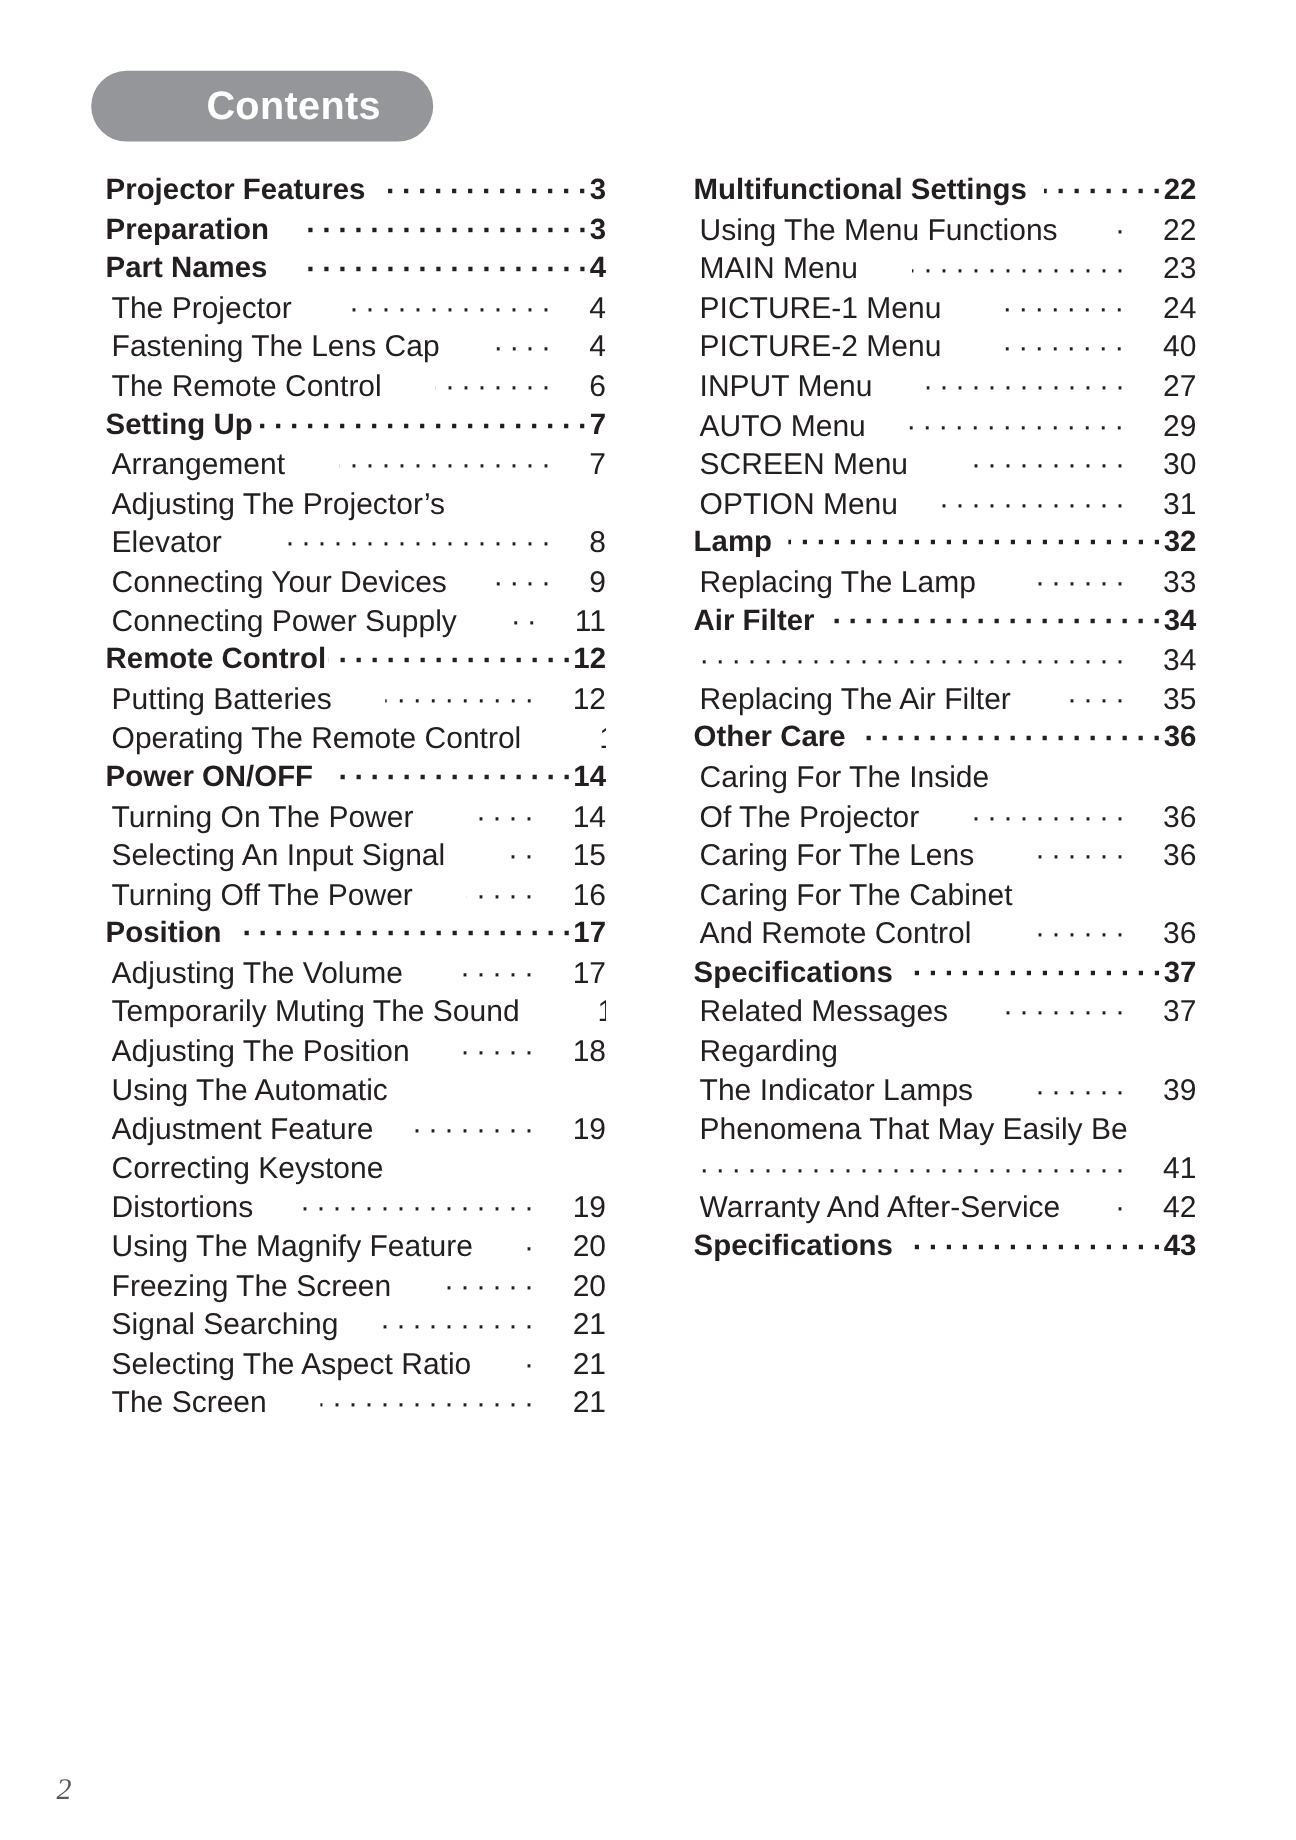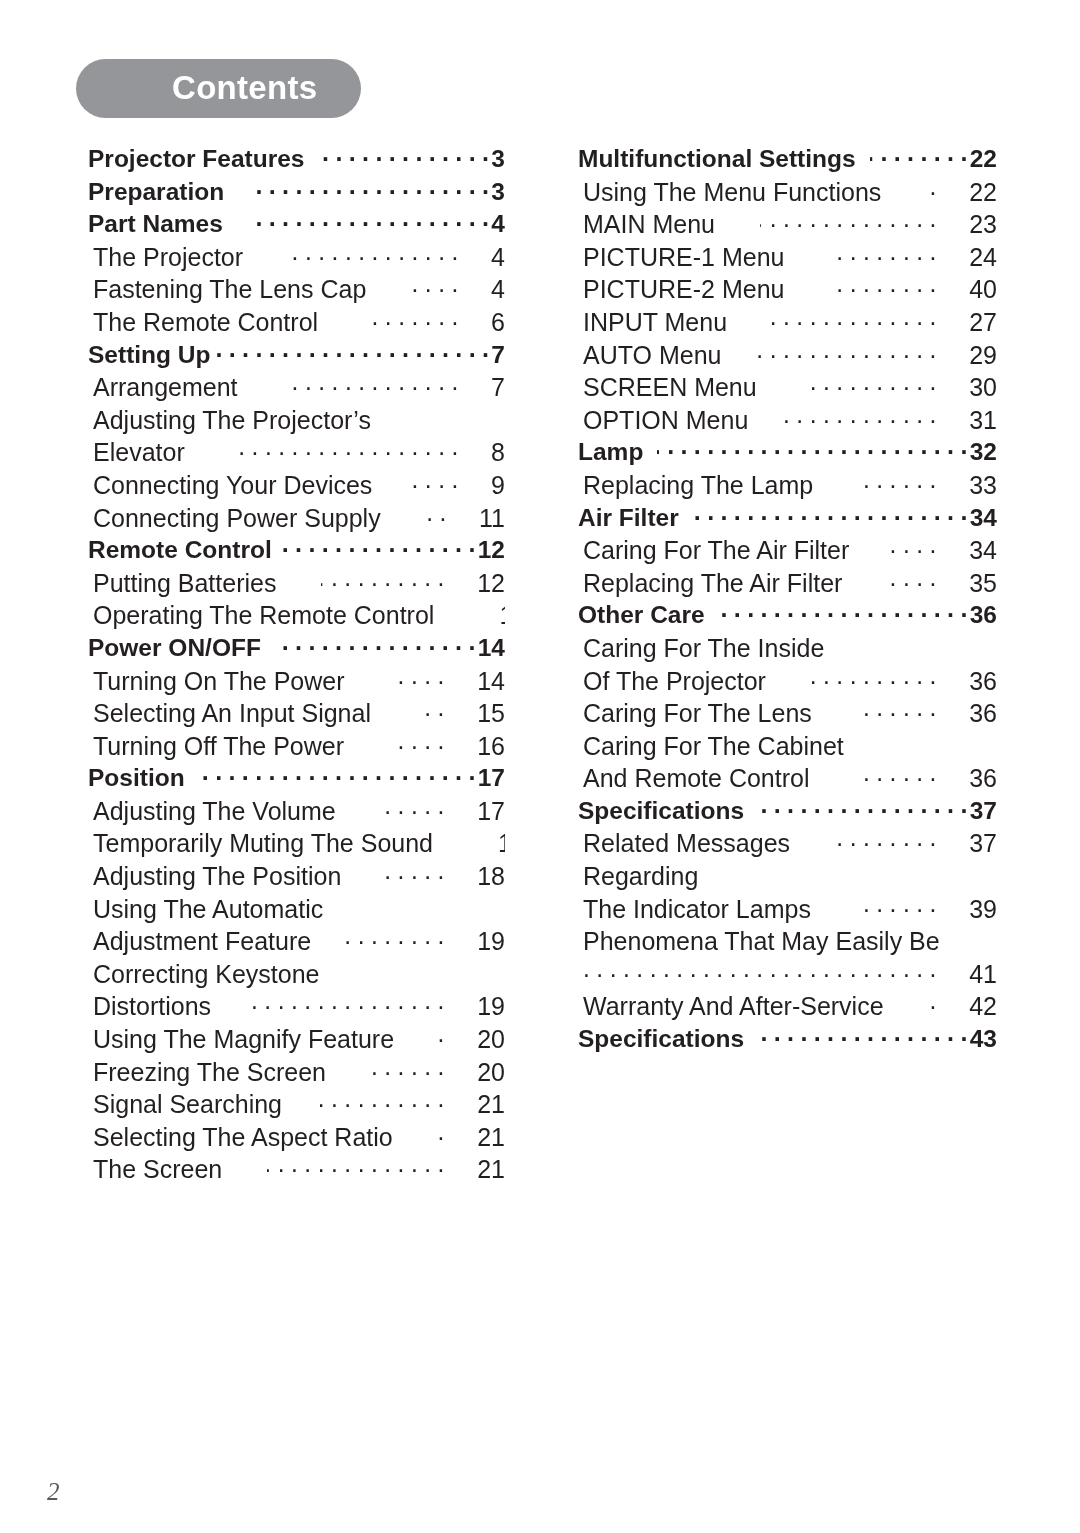--- a/index.html
+++ b/index.html
@@ -329,21 +329,20 @@
         <span class="title">Replacing The Lamp</span>
         <span class="leader">· · · · · · · · · · · · · · · · · · · · · · · · · · · · · · · · · · · · · · · · · · · · · · · · · · · · · · · · · · · · · · · </span>
         <span class="page">33</span>
       </div>
       <div class="toc-entry level1 gap-1">
         <span class="title">Air Filter</span>
         <span class="leader">· · · · · · · · · · · · · · · · · · · · · · · · · · · · · · · · · · · · · · · · · · · · · · · · · · · · · · · · · · · · · · · </span>
         <span class="page">34</span>
       </div>
       <div class="toc-entry level2 gap-0">
-        <span class="title">Caring For The Air Filter</span>
         <span class="leader">· · · · · · · · · · · · · · · · · · · · · · · · · · · · · · · · · · · · · · · · · · · · · · · · · · · · · · · · · · · · · · · </span>
         <span class="page">34</span>
       </div>
       <div class="toc-entry level2 gap-1">
         <span class="title">Replacing The Air Filter</span>
         <span class="leader">· · · · · · · · · · · · · · · · · · · · · · · · · · · · · · · · · · · · · · · · · · · · · · · · · · · · · · · · · · · · · · · </span>
         <span class="page">35</span>
       </div>
       <div class="toc-entry level1 gap-1">
         <span class="title">Other Care</span>

